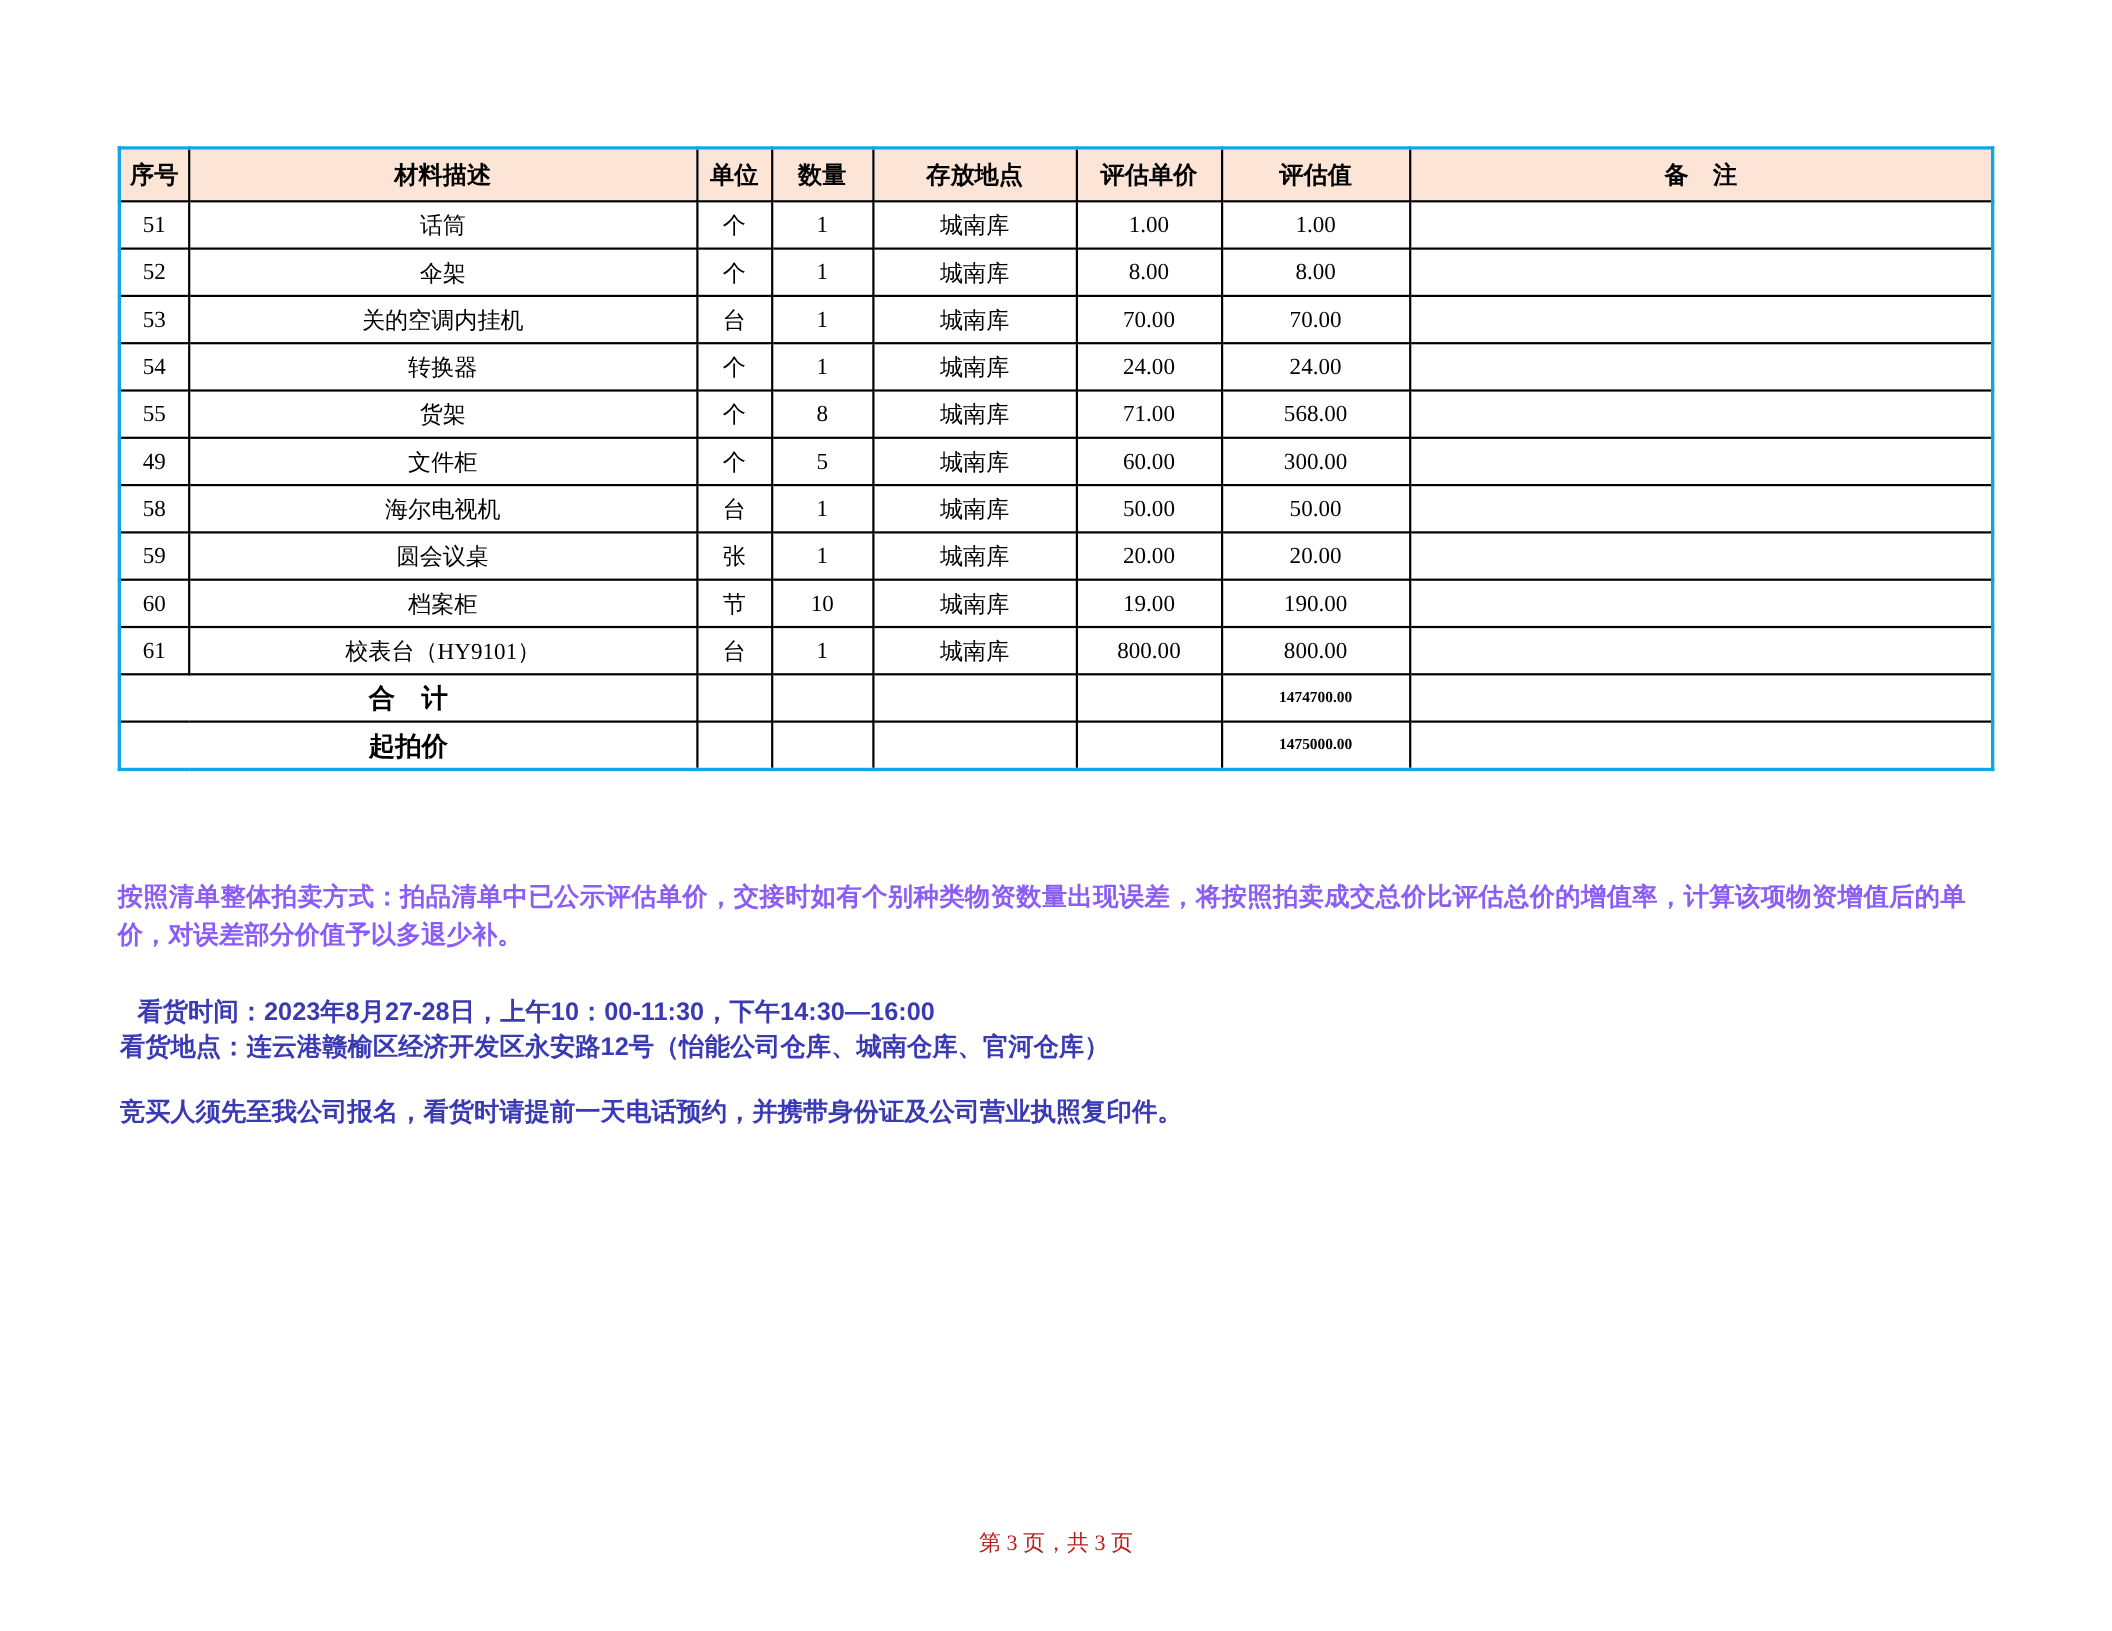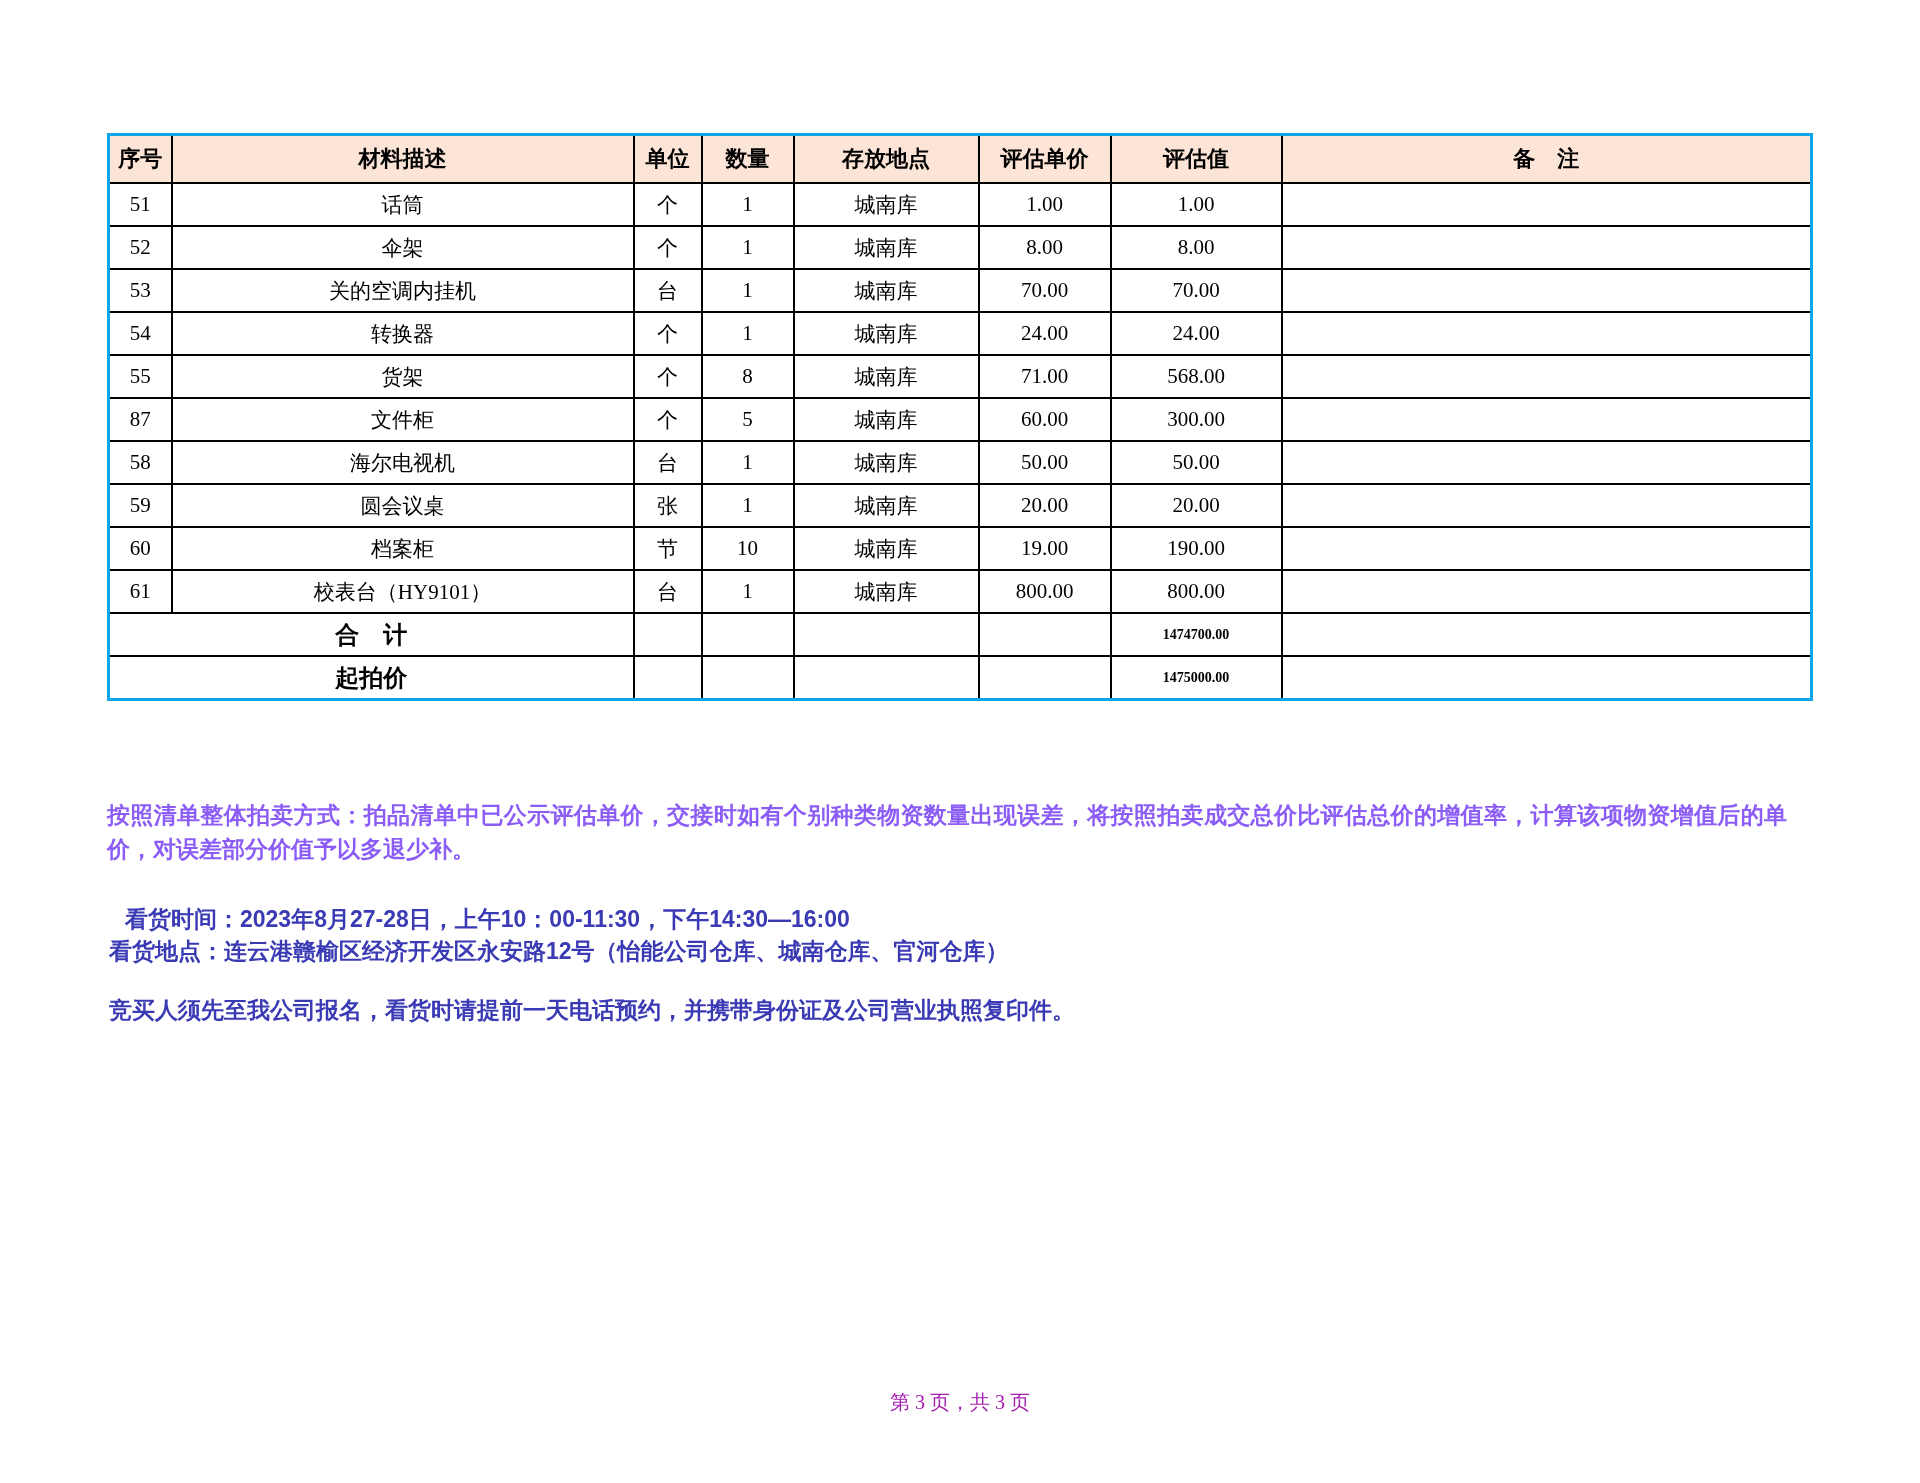--- a/index.html
+++ b/index.html
@@ -74,21 +74,21 @@
   .note-blue.l1 { top: 904px; margin-left: 16px; }
   .note-blue.l2 { top: 936px; }
   .note-blue.l3 { top: 995px; text-align: center; }
   .page-footer {
     position: absolute;
     left: 0;
     top: 1389px;
     width: 1920px;
     text-align: center;
     font-size: 20px;
-    color: #a21caf;
+    color: #b91c1c;
   }
 </style>
 </head>
 <body>
 
 <table class="doc-table">
   <colgroup>
     <col style="width:63px">
     <col style="width:462px">
     <col style="width:68px">
@@ -155,21 +155,21 @@
         <td>55</td>
         <td>货架</td>
         <td>个</td>
         <td>8</td>
         <td>城南库</td>
         <td>71.00</td>
         <td>568.00</td>
         <td></td>
       </tr>
       <tr>
-        <td>87</td>
+        <td>49</td>
         <td>文件柜</td>
         <td>个</td>
         <td>5</td>
         <td>城南库</td>
         <td>60.00</td>
         <td>300.00</td>
         <td></td>
       </tr>
       <tr>
         <td>58</td>

